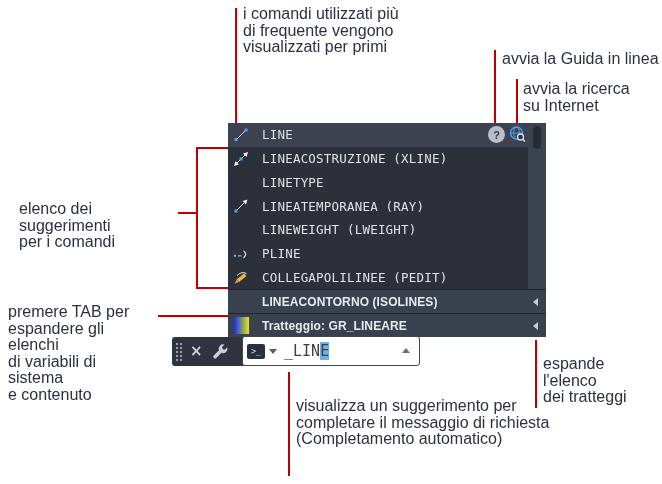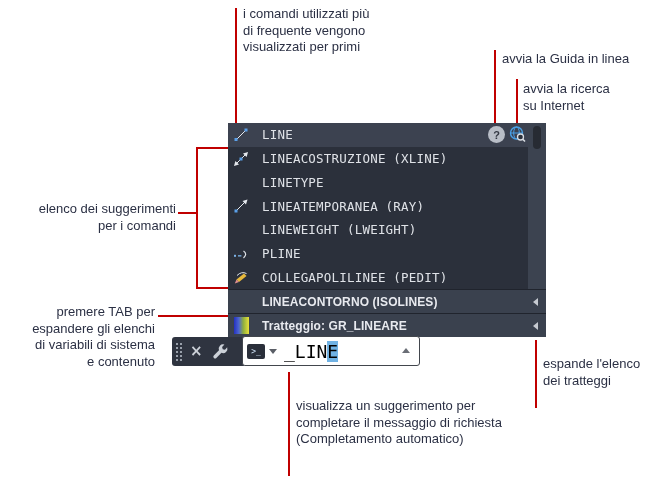--- a/index.html
+++ b/index.html
@@ -2,24 +2,24 @@
 <html><head>
 <meta charset="utf-8">
 <style>
   html,body{margin:0;padding:0;background:#fff;}
   #stage{
     position:relative;width:662px;height:484px;background:#ffffff;overflow:hidden;
     font-family:"Liberation Sans",sans-serif;
   }
   
   .ann{
-    position:absolute;color:#2b3044;font-size:13px;line-height:16.5px;
+    position:absolute;color:#2b3044;font-size:16px;line-height:16.5px;
     white-space:pre-line;
   }
-  .ann.right{text-align:right;}
+  .ann.right{}
   
   .rl{position:absolute;background:#c00000;}
   
   #panel{
     position:absolute;left:228px;top:123px;width:318px;height:214px;
     background:#2b303b;display:flex;flex-direction:column;
   }
   .p-row{
     position:relative;height:23.78px;display:flex;align-items:center;
     font-family:"DejaVu Sans Mono","Liberation Mono",monospace;
@@ -82,21 +82,21 @@
     width:18px;height:15px;background:#2a2f3a;border-radius:2px;margin-left:4px;
     color:#cfe2f5;font-family:"DejaVu Sans Mono",monospace;font-size:8px;
     display:flex;align-items:center;justify-content:center;letter-spacing:0;flex:none;
   }
   #dd-caret{
     width:0;height:0;border-left:4px solid transparent;border-right:4px solid transparent;
     border-top:5px solid #5a5e66;margin-left:4px;flex:none;
   }
   #cmd-text{
     margin-left:7px;font-family:"DejaVu Sans Mono","Liberation Mono",monospace;
-    font-size:18px;color:#000000;display:flex;
+    font-size:15px;color:#404040;display:flex;
   }
   #cmd-suggest{background:#70b2e4;}
   #collapse-caret{
     position:absolute;right:9px;top:50%;margin-top:-3px;width:0;height:0;
     border-left:4px solid transparent;border-right:4px solid transparent;
     border-bottom:5px solid #6a6e76;
   }
 </style>
 </head>
 <body>

